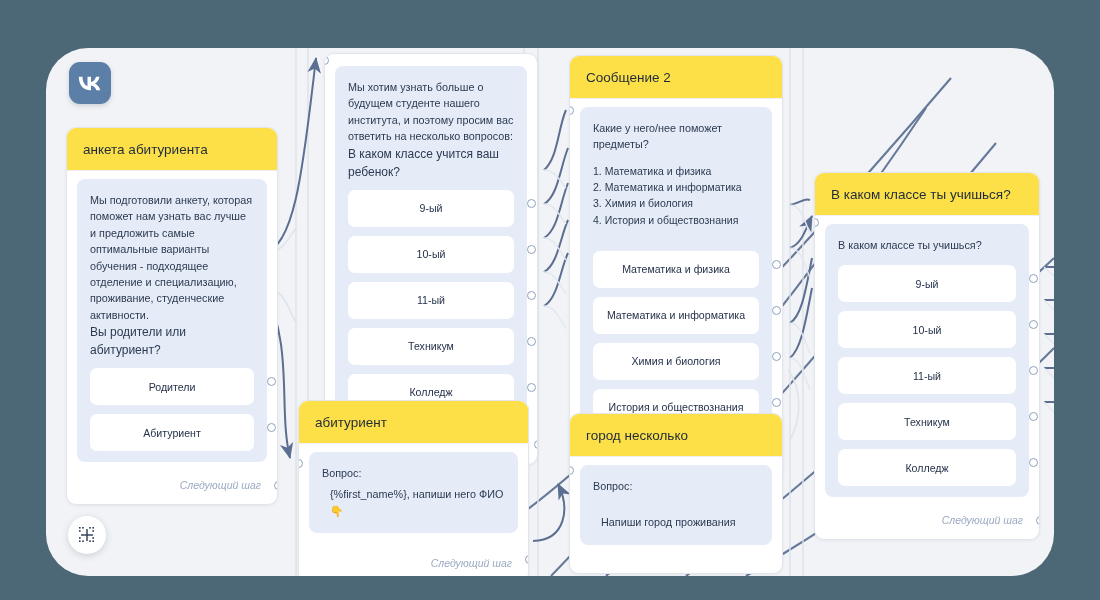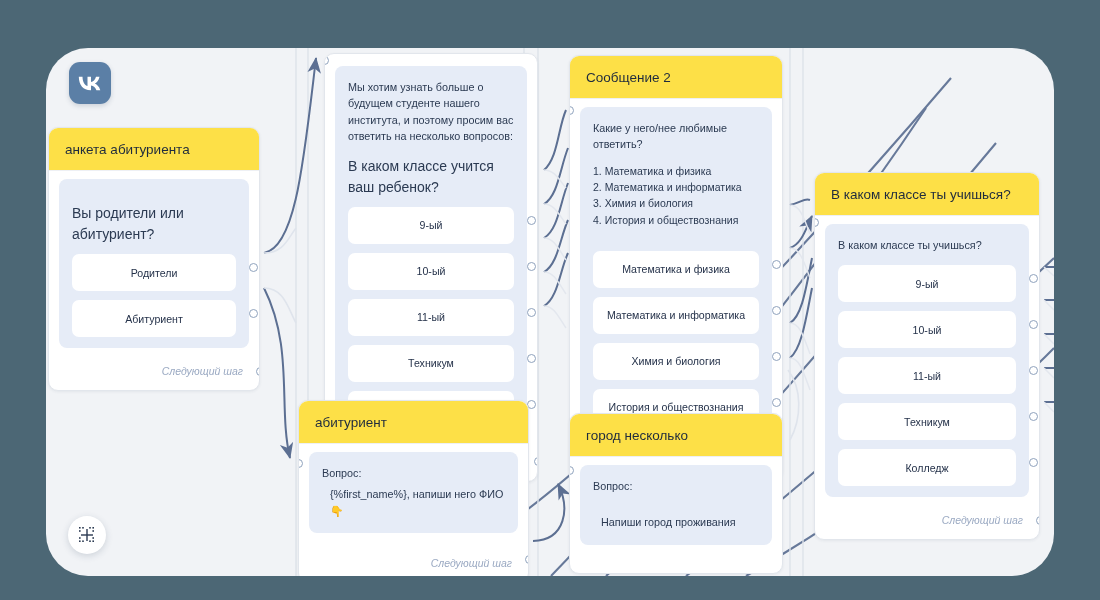--- a/index.html
+++ b/index.html
@@ -46,24 +46,23 @@
     border-radius: 8px;
     padding: 13px 13px 11px 13px;
   }
   .btext {
     font-size: 10.8px;
     line-height: 1.52;
     color: #2b3a52;
     white-space: pre-line;
   }
   .bq {
-    font-size: 14px;
+    font-size: 12px;
     line-height: 1.5;
     color: #2b3a52;
-    margin-top: 11px;
   }
   .blist {
     font-size: 10.5px;
     line-height: 1.55;
     color: #2b3a52;
     margin-top: 10px;
     white-space: pre-line;
   }
 
   .opt {
@@ -119,21 +118,21 @@
     position: absolute;
     left: 22px; bottom: 22px;
     width: 38px; height: 38px;
     border-radius: 50%;
     background: #fff;
     box-shadow: 0 2px 7px rgba(40,60,90,.18);
     display: flex; align-items: center; justify-content: center;
   }
 
   
-  #node-anketa   { left: 2px;   top: 79px;  width: 212px; }
+  #node-anketa   { left: 20px;   top: 79px;  width: 212px; }
   #node-msg1     { left: 278px; top: 5px;   width: 214px; }
   #node-msg2     { left: 523px; top: 7px;   width: 214px; }
   #node-class    { left: 768px; top: 124px; width: 226px; }
   #node-abit     { left: 252px; top: 352px; width: 231px; }
   #node-city     { left: 523px; top: 365px; width: 214px; }
 
   .inport {
     position: absolute;
     width: 9px; height: 9px;
     border-radius: 50%;
@@ -236,20 +235,21 @@
     <div class="vk-logo">
       <svg width="26" height="16" viewBox="0 0 26 16" aria-hidden="true">
         <path fill="#ffffff" d="M13.6 15.2c-7.4 0-11.6-5.1-11.8-13.5h3.7c.1 6.2 2.9 8.8 5 9.4V1.7h3.5v5.4c2.1-.2 4.3-2.6 5-5.4h3.5c-.6 3.5-3 5.9-4.7 6.9 1.7.8 4.4 2.9 5.5 6.6h-3.9c-.8-2.6-2.8-4.6-5.4-4.8v4.8h-.4z"></path>
       </svg>
     </div>
 
     <div class="node" id="node-anketa">
       <div class="node-header">анкета абитуриента</div>
       <div class="node-body">
         <div class="bubble">
+          <div class="btext">Мы подготовили анкету, которая поможет нам узнать вас лучше и предложить самые оптимальные варианты обучения - подходящее отделение и специализацию, проживание, студенческие активности.</div>
           <div class="bq">Вы родители или абитуриент?</div>
           <div class="opt">
             <span class="lbl">Родители</span>
             <span class="port"></span>
           </div>
           <div class="opt">
             <span class="lbl">Абитуриент</span>
             <span class="port"></span>
           </div>
         </div>
@@ -292,21 +292,21 @@
         <span class="lbl">Следующий шаг</span>
         <span class="port"></span>
       </div>
     </div>
 
     <div class="node" id="node-msg2">
       <span class="inport" style="left:-5px;top:50px;"></span>
       <div class="node-header">Сообщение 2</div>
       <div class="node-body">
         <div class="bubble">
-          <div class="btext">Какие у него/нее любимые ответить?</div>
+          <div class="btext">Какие у него/нее поможет предметы?</div>
           <div class="blist">1. Математика и физика
 2. Математика и информатика
 3. Химия и биология
 4. История и обществознания</div>
           <div class="opt" style="margin-top:23px;">
             <span class="lbl">Математика и физика</span>
             <span class="port"></span>
           </div>
           <div class="opt">
             <span class="lbl">Математика и информатика</span>

